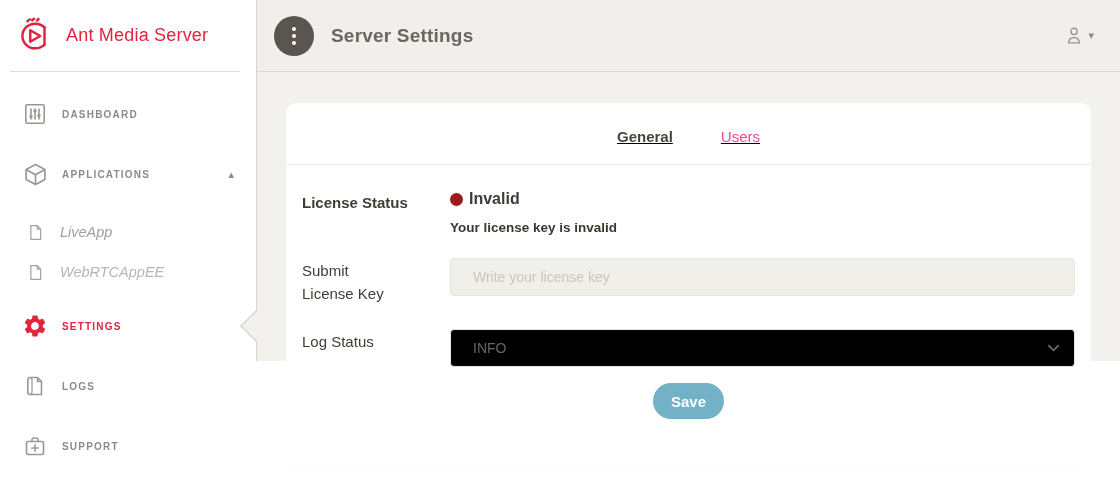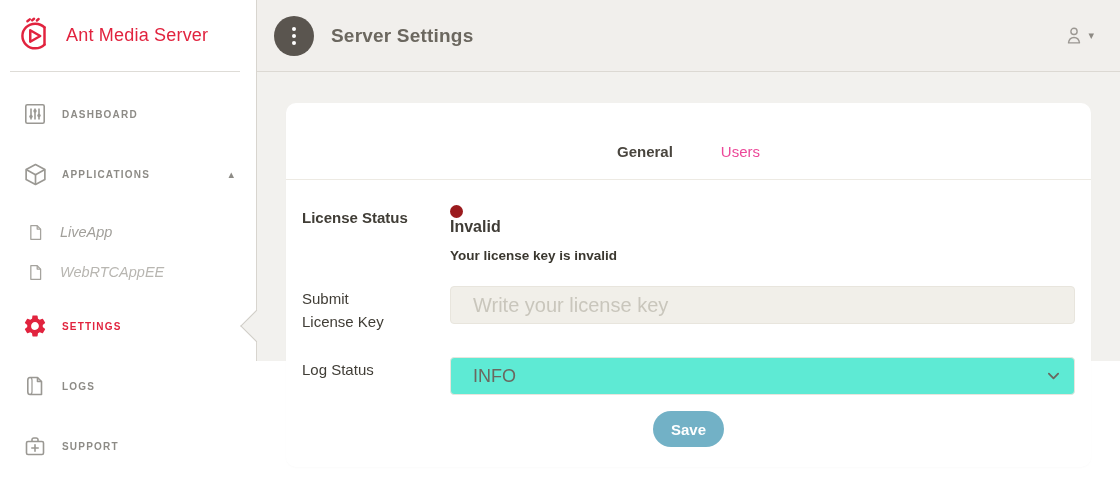--- a/index.html
+++ b/index.html
@@ -59,50 +59,50 @@
     gap: 3px; cursor: pointer;
   }
   .kebab-btn i { width: 4px; height: 4px; border-radius: 50%; background: #ffffff; }
   .page-title { margin-left: 17px; font-size: 19px; color: #6b675f; font-weight: bold; letter-spacing: .2px; text-align: center; }
   .user-menu { margin-left: auto; display: flex; align-items: center; gap: 3px; cursor: pointer; color: #9b9792; }
   .user-caret { font-size: 11px; color: #8d8a84; }
 
   .content { flex: 1; padding: 31px 29px 0; }
   .card { background: #ffffff; border-radius: 10px; height: 364px; box-shadow: 0 1px 2px rgba(0,0,0,0.02); }
 
-  .tabs { display: flex; justify-content: center; gap: 48px; padding: 40px 0 19px; border-bottom: 1px solid #edeae3; }
+  .tabs { display: flex; justify-content: center; gap: 48px; padding: 25px 0 19px; border-bottom: 1px solid #edeae3; text-decoration: underline; }
   .tab { font-size: 15px; cursor: pointer; background: none; border: none; font-family: inherit; }
   .tab.active { color: #49453e; font-weight: bold; }
   .tab.inactive { color: #ec4899; }
 
   .form { padding: 25px 16px 0 16px; }
   .field-row { display: flex; align-items: flex-start; }
   .field-label { width: 148px; min-width: 148px; padding-right: 16px; font-size: 15px; color: #403d36; line-height: 1.5; padding-top: 2px; }
   .field-label.label-narrow { width: 148px; }
   .field-label.label-narrow span { display: inline-block; max-width: 92px; }
   .field-control { flex: 1; min-width: 0; }
 
   .row-license { margin-bottom: 23px; font-weight: bold; }
-  .status-line { display: flex; align-items: flex-start; flex-direction: column; }
+  .status-line { display: flex; align-items: center; }
   .status-dot { width: 13px; height: 13px; border-radius: 50%; background: #9b1b1e; margin-right: 6px; }
   .status-text { font-size: 16px; color: #3f3c36; }
   .status-note { margin-top: 12px; font-size: 13.5px; color: #3a372f; }
 
   .row-key { margin-bottom: 24px; }
   .text-input {
     width: 100%; height: 38px; background: #f1efe9; border: 1px solid #e8e5dd; border-radius: 4px;
-    padding: 0 22px; font-size: 20px; color: #5f5c54; font-family: inherit; outline: none;
+    padding: 0 22px; font-size: 14px; color: #5f5c54; font-family: inherit; outline: none;
   }
   .text-input::placeholder { color: #c9c6bc; }
 
   .row-log { margin-bottom: 16px; }
   .select-wrap { position: relative; }
   .select-input {
-    width: 100%; height: 38px; background: #5eead4; border: 1px solid #e8e5dd; border-radius: 4px;
-    padding: 0 22px; font-size: 18px; color: #6b675f; font-family: inherit; outline: none;
+    width: 100%; height: 38px; background: #000000; border: 1px solid #e8e5dd; border-radius: 4px;
+    padding: 0 22px; font-size: 14px; color: #6b675f; font-family: inherit; outline: none;
     appearance: none; -webkit-appearance: none; -moz-appearance: none; cursor: pointer;
   }
   .select-chevron { position: absolute; right: 15px; top: 50%; transform: translateY(-50%); pointer-events: none; color: #6b675f; display: flex; }
 
   .save-row { display: flex; justify-content: center; }
   .save-btn {
     min-width: 67px; height: 36px; padding: 0 18px; border: none; border-radius: 18px;
     background: #72b1c6; color: #ffffff; font-size: 15px; font-weight: bold; font-family: inherit; cursor: pointer;
   }
 </style>

